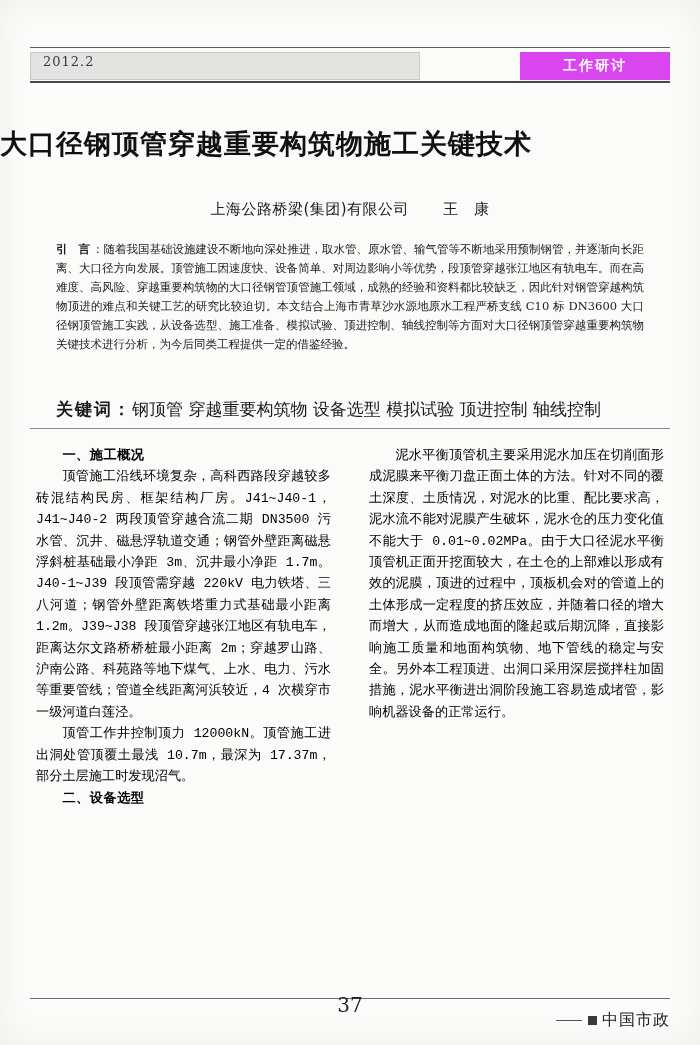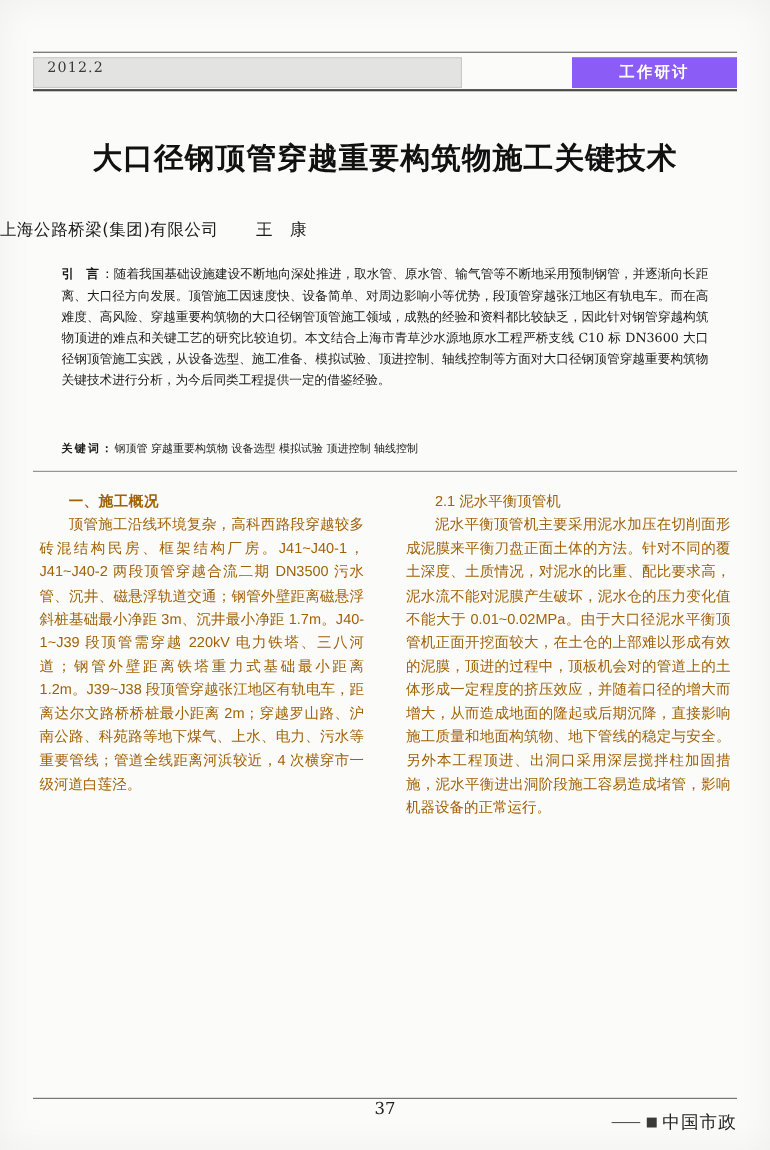--- a/index.html
+++ b/index.html
@@ -54,21 +54,21 @@
     letter-spacing: 1px;
     color: #3a3a3a;
     font-family: "DejaVu Serif", "Liberation Serif", serif;
   }
   .header-right {
     position: absolute;
     right: 0;
     top: 0;
     width: 150px;
     height: 28px;
-    background: #8b5cf6;
+    background: #d946ef;
     box-sizing: border-box;
   }
   .header-right span {
     display: block;
     text-align: center;
     padding-top: 5px;
     font-size: 14px;
     color: #ffffff;
     letter-spacing: 2px;
     font-weight: bold;
@@ -80,32 +80,33 @@
     width: 640px;
     height: 2px;
     background: #4a4a4a;
   }
   
   .title {
     position: absolute;
     top: 126px;
     left: 0;
     width: 700px;
-    text-align: center;
+    text-align: left;
     font-size: 27px;
     font-weight: bold;
     letter-spacing: 1px;
     color: #111;
     font-family: "DejaVu Sans", "Liberation Sans", sans-serif;
   }
   .byline {
     position: absolute;
     top: 200px;
     left: 0;
     width: 700px;
+    text-align: center;
     font-size: 15px;
     color: #1a1a1a;
     letter-spacing: 0.5px;
   }
   .byline .author {
     margin-left: 34px;
   }
   
   .abstract {
     position: absolute;
@@ -121,21 +122,21 @@
   .abstract .lead {
     font-weight: bold;
     letter-spacing: 2px;
     font-family: Liberation Mono, monospace;
   }
   .keywords {
     position: absolute;
     top: 400px;
     left: 56px;
     width: 588px;
-    font-size: 10px;
+    font-size: 17px;
     line-height: 18px;
     color: #1a1a1a;
     font-family: "DejaVu Serif", "Liberation Serif", serif;
   }
   .keywords .lead {
     font-weight: bold;
     letter-spacing: 2px;
   }
   .kw-rule {
     position: absolute;
@@ -153,22 +154,22 @@
     width: 628px;
     height: 540px;
   }
   .col {
     position: absolute;
     top: 0;
     width: 295px;
     font-size: 13.2px;
     line-height: 21.4px;
     text-align: justify;
-    color: #a16207;
-    font-family: Liberation Sans, sans-serif;
+    color: #000000;
+    font-family: Liberation Mono, monospace;
   }
   .col-left { left: 0; }
   .col-right { right: 0; }
   .sec-head {
     font-weight: bold;
     text-indent: 2em;
     margin: 2px 0 1px 0;
     letter-spacing: 0.5px;
   }
   .sub-head {
@@ -187,21 +188,21 @@
     width: 640px;
     height: 1px;
     background: #6a6a6a;
   }
   .page-number {
     position: absolute;
     bottom: 28px;
     left: 0;
     width: 700px;
     text-align: center;
-    font-size: 15px;
+    font-size: 20px;
     color: #222;
     font-family: "DejaVu Serif", "Liberation Serif", serif;
   }
   .footer-brand {
     position: absolute;
     bottom: 14px;
     right: 30px;
     font-size: 16px;
     color: #222;
     letter-spacing: 1px;
@@ -256,23 +257,24 @@
 
   <div class="keywords">
     <span class="lead">关键词：</span><span>钢顶管 穿越重要构筑物 设备选型 模拟试验 顶进控制 轴线控制</span>
   </div>
   <div class="kw-rule"></div>
 
   <div class="columns">
     <div class="col col-left" id="col-left">
         <p class="para sec-head">一、施工概况</p>
         <p class="para">顶管施工沿线环境复杂，高科西路段穿越较多砖混结构民房、框架结构厂房。J41~J40-1，J41~J40-2 两段顶管穿越合流二期 DN3500 污水管、沉井、磁悬浮轨道交通；钢管外壁距离磁悬浮斜桩基础最小净距 3m、沉井最小净距 1.7m。J40-1~J39 段顶管需穿越 220kV 电力铁塔、三八河道；钢管外壁距离铁塔重力式基础最小距离 1.2m。J39~J38 段顶管穿越张江地区有轨电车，距离达尔文路桥桥桩最小距离 2m；穿越罗山路、沪南公路、科苑路等地下煤气、上水、电力、污水等重要管线；管道全线距离河浜较近，4 次横穿市一级河道白莲泾。</p>
+        <p class="para">顶管工作井控制顶力 12000kN。顶管施工进出洞处管顶覆土最浅 10.7m，最深为 17.37m，部分土层施工时发现沼气。</p>
+        <p class="para sec-head">二、设备选型</p>
       </div>
     <div class="col col-right" id="col-right">
-        <p class="para sub-head">2.1 泥水平衡顶管机</p>
         <p class="para">泥水平衡顶管机主要采用泥水加压在切削面形成泥膜来平衡刀盘正面土体的方法。针对不同的覆土深度、土质情况，对泥水的比重、配比要求高，泥水流不能对泥膜产生破坏，泥水仓的压力变化值不能大于 0.01~0.02MPa。由于大口径泥水平衡顶管机正面开挖面较大，在土仓的上部难以形成有效的泥膜，顶进的过程中，顶板机会对的管道上的土体形成一定程度的挤压效应，并随着口径的增大而增大，从而造成地面的隆起或后期沉降，直接影响施工质量和地面构筑物、地下管线的稳定与安全。另外本工程顶进、出洞口采用深层搅拌柱加固措施，泥水平衡进出洞阶段施工容易造成堵管，影响机器设备的正常运行。</p>
       </div>
   </div>
 
   <div class="footer-rule"></div>
   <div class="page-number">37</div>
   <div class="footer-brand">
     <span class="dash"></span><span class="box"></span><span>中国市政</span>
   </div>
 

